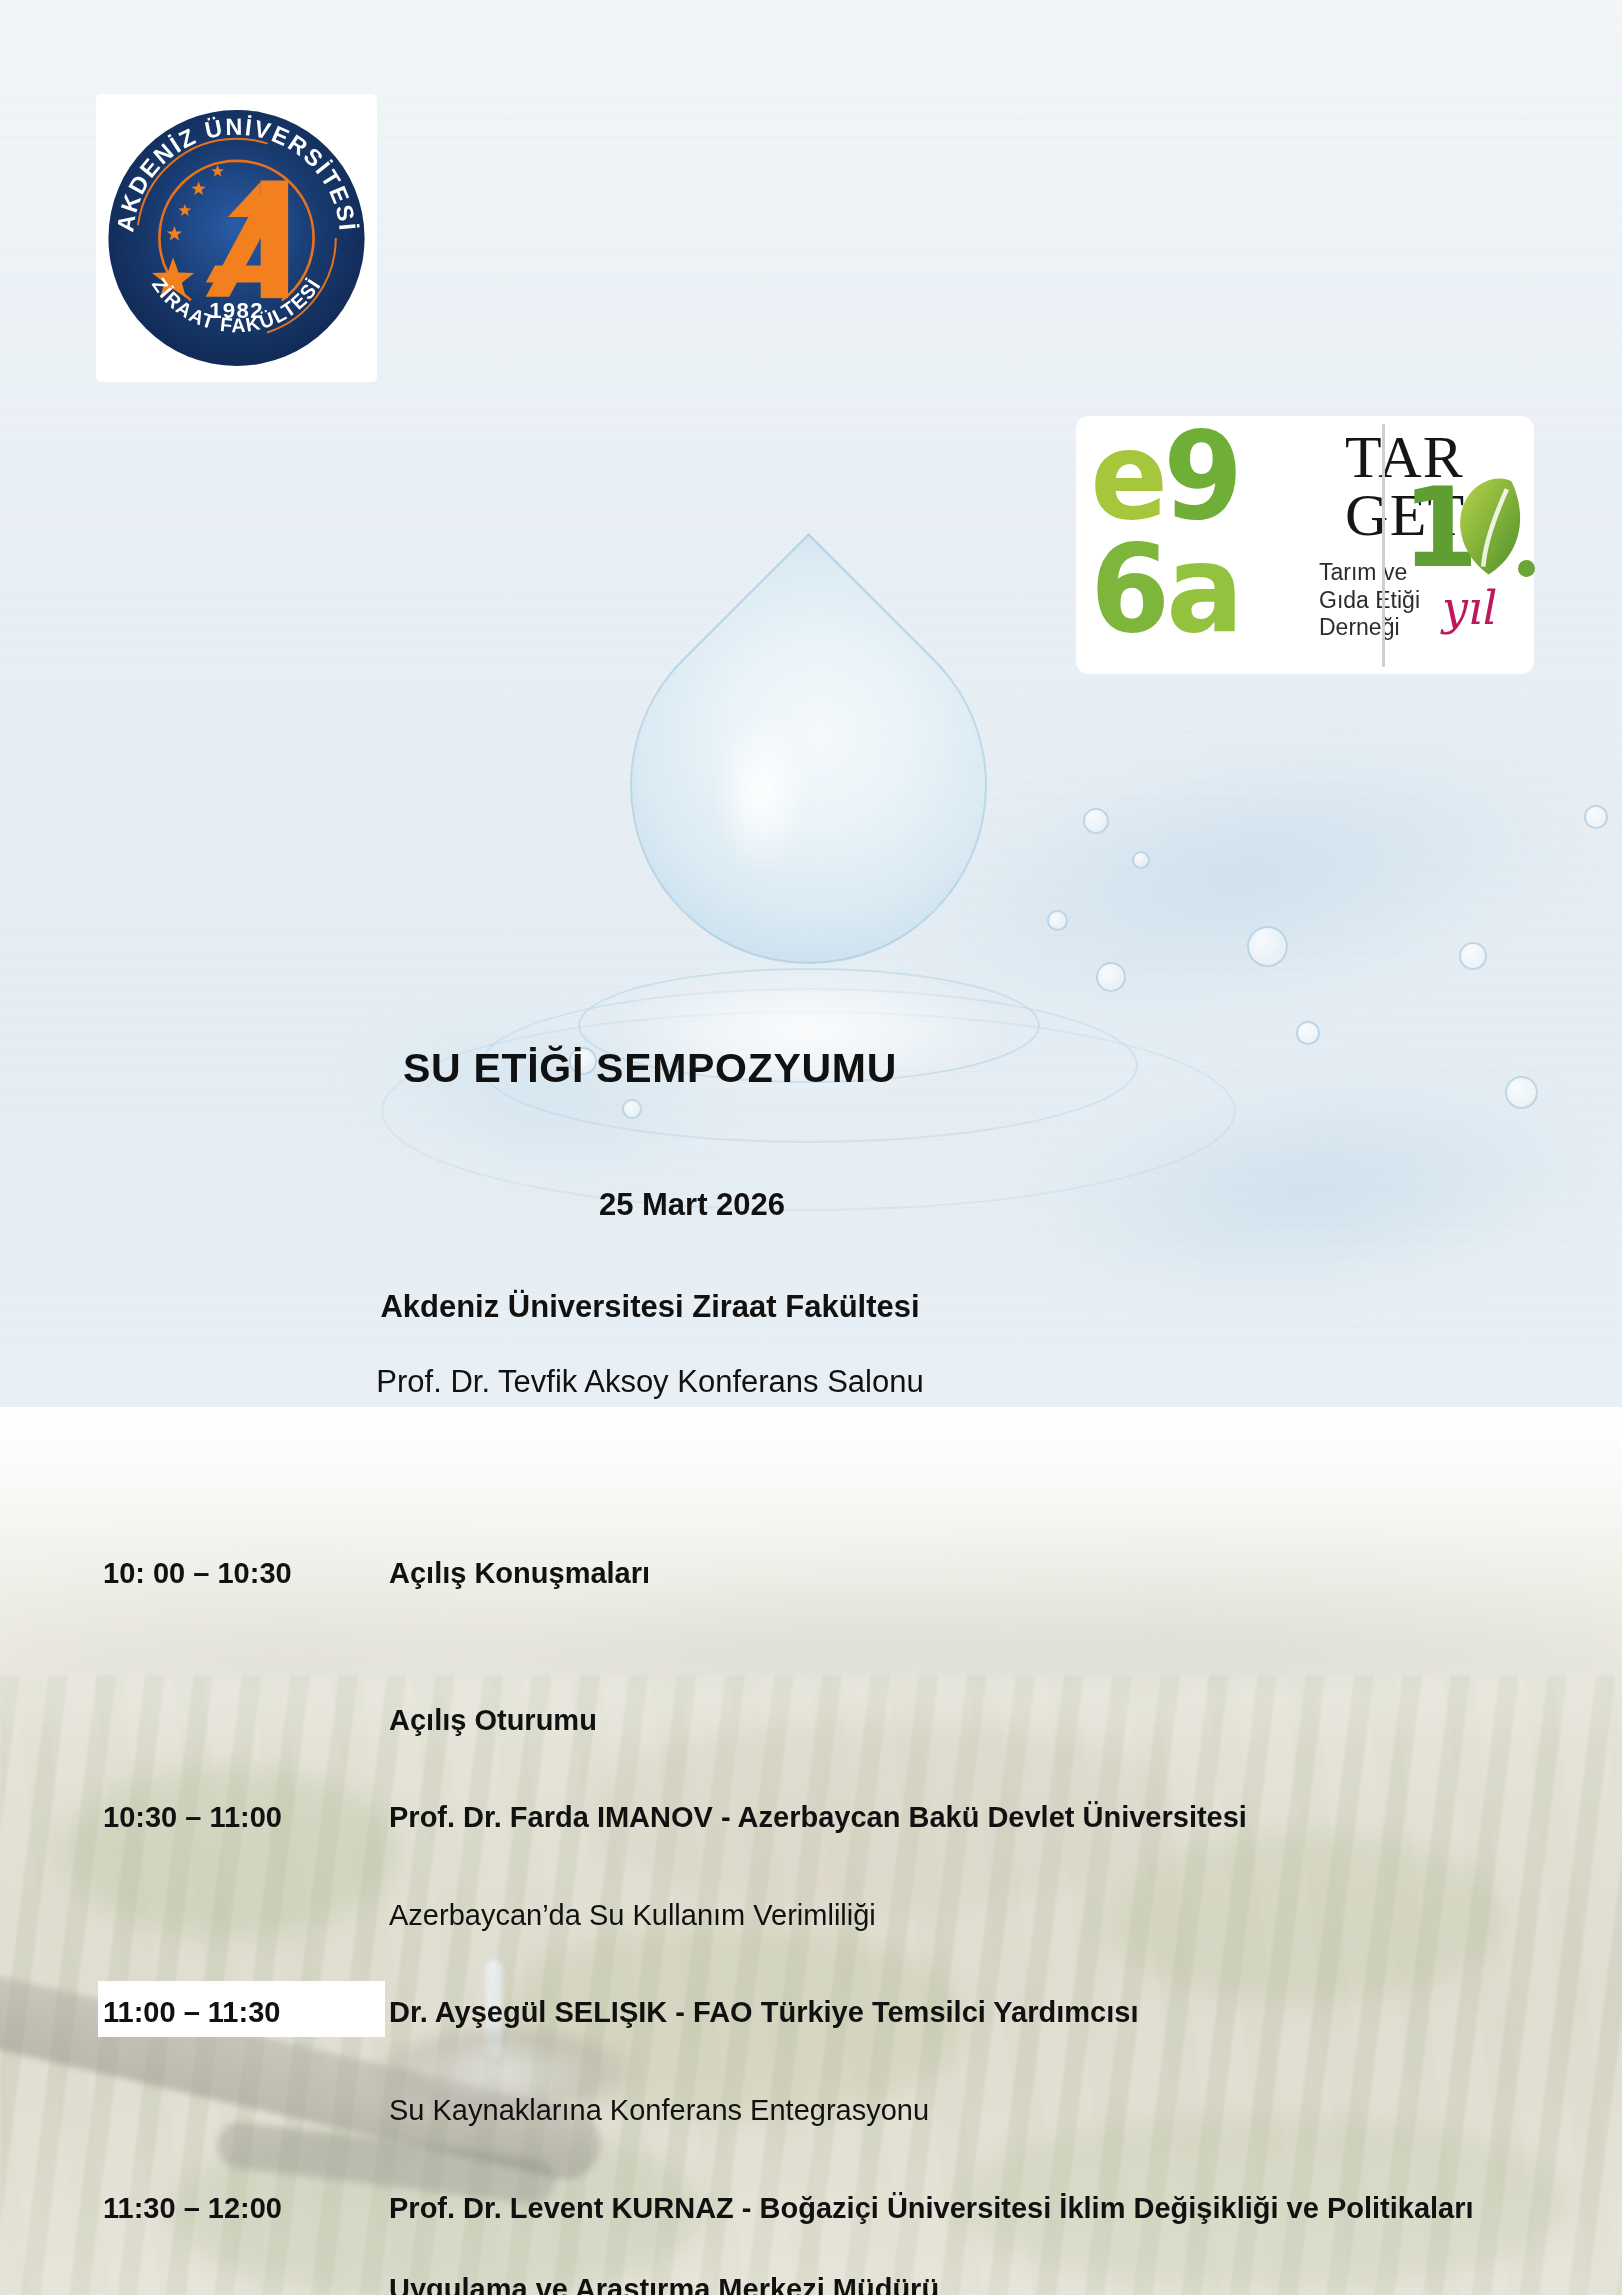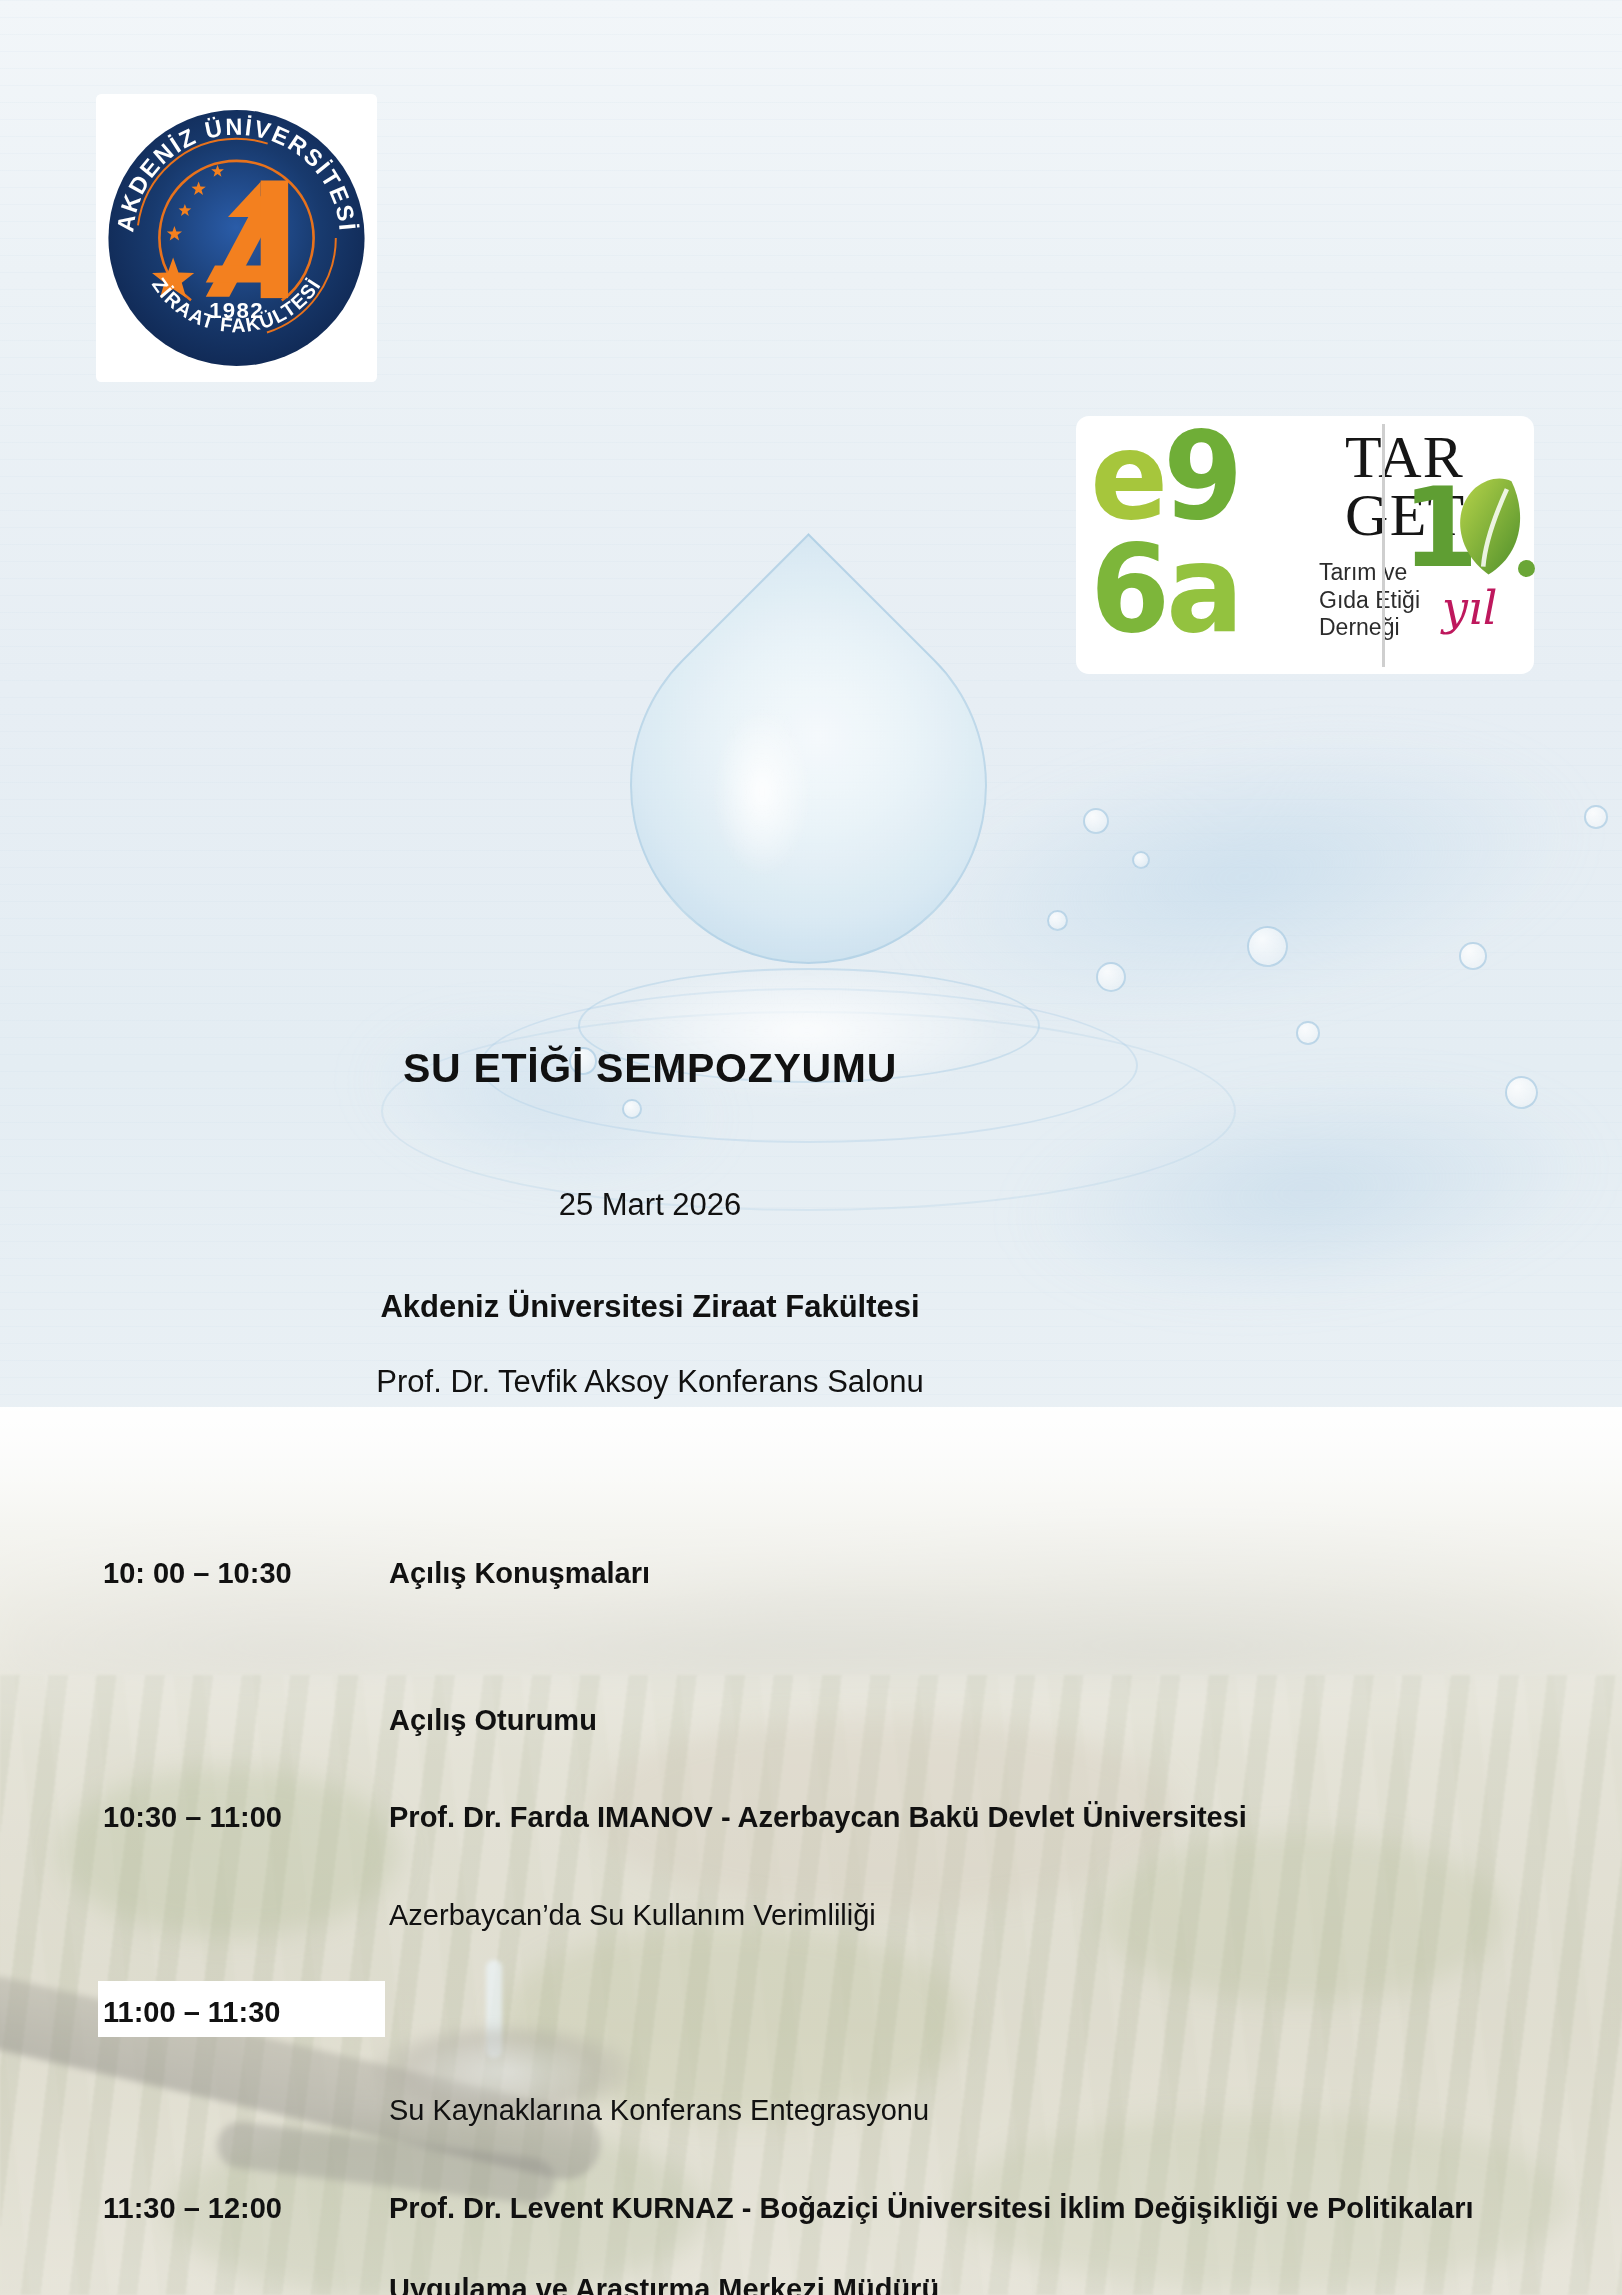--- a/index.html
+++ b/index.html
@@ -75,21 +75,21 @@
   .ten{position:absolute;left:326px;top:60px;width:124px;height:111px;}
   .digit1{position:absolute;left:0;top:2.6px;font-size:110px;line-height:98px;font-weight:bold;color:#5f9e33;
     font-family:"DejaVu Sans",sans-serif;}
   .leafzero{position:absolute;left:47px;top:0;}
   .dot{position:absolute;left:116px;top:84px;width:17px;height:17px;border-radius:50%;background:#6aa636;}
   .yil{position:absolute;left:366px;top:165px;font-family:"DejaVu Serif","Liberation Serif",serif;
     font-style:italic;font-size:46px;color:#be185d;}
   
   .center{position:absolute;left:0;width:1300px;text-align:center;}
   .title{font-size:41px;font-weight:bold;letter-spacing:0.7px;}
-  .date{font-size:31px;font-weight:normal;}
+  .date{font-size:31px;font-weight:bold;padding-left:42px;}
   .venue1{font-size:31px;font-weight:bold;}
   .venue2{font-size:31px;}
   .row{position:absolute;left:0;width:1623px;height:39px;font-size:29px;}
   .row .t{position:absolute;left:103px;width:275px;white-space:nowrap;}
   .row .c{position:absolute;left:389px;width:1178px;}
   .b{font-weight:bold;}
   .whitebox{position:absolute;left:98px;top:1280px;width:287px;height:56px;background:#fff;}
   .z{position:relative;z-index:5;}
 </style>
 </head>
@@ -220,20 +220,21 @@
   </div>
   <div class="row z" style="top:966px">
     <span class="t b">10:30 – 11:00</span>
     <span class="c b">Prof. Dr. Farda IMANOV - Azerbaycan Bakü Devlet Üniversitesi</span>
   </div>
   <div class="row z" style="top:1025px">
     <span class="c">Azerbaycan’da Su Kullanım Verimliliği</span>
   </div>
   <div class="row z" style="top:1083px">
     <span class="t b">11:00 – 11:30</span>
+    <span class="c b">Dr. Ayşegül SELIŞIK - FAO Türkiye Temsilci Yardımcısı</span>
   </div>
   <div class="row z" style="top:1142px">
     <span class="c">Su Kaynaklarına Konferans Entegrasyonu</span>
   </div>
   <div class="row z" style="top:1201px">
     <span class="t b">11:30 – 12:00</span>
     <span class="c b">Prof. Dr. Levent KURNAZ - Boğaziçi Üniversitesi İklim Değişikliği ve Politikaları</span>
   </div>
   <div class="row z" style="top:1243px">
     <span class="c b">Uygulama ve Araştırma Merkezi Müdürü</span>

